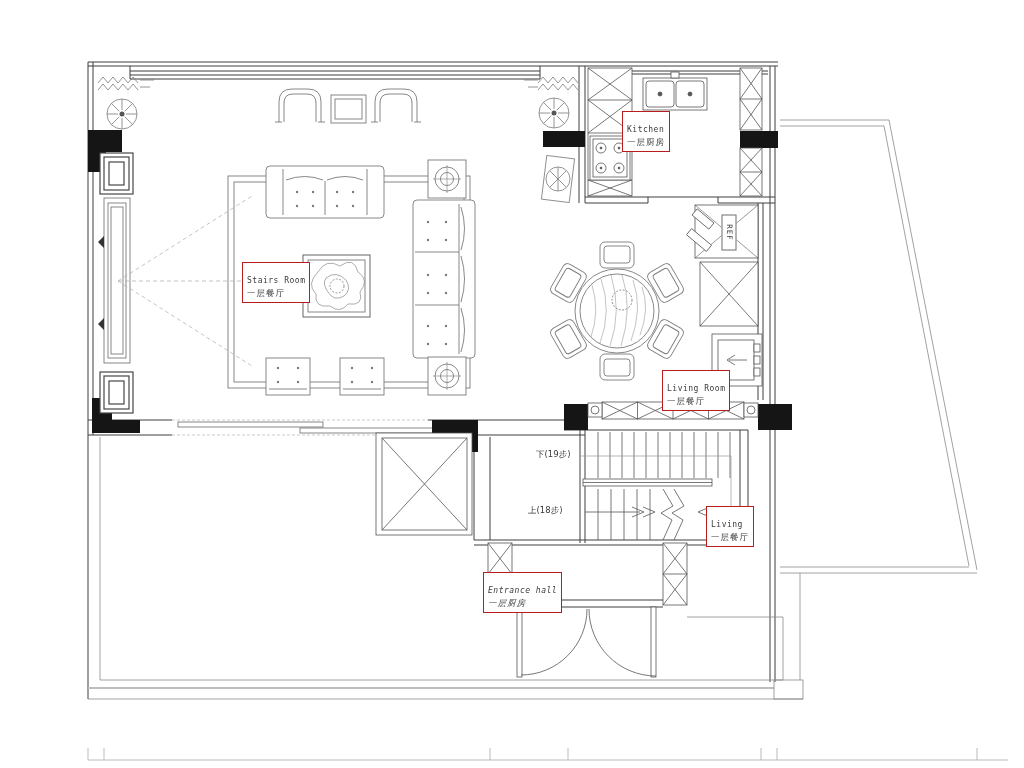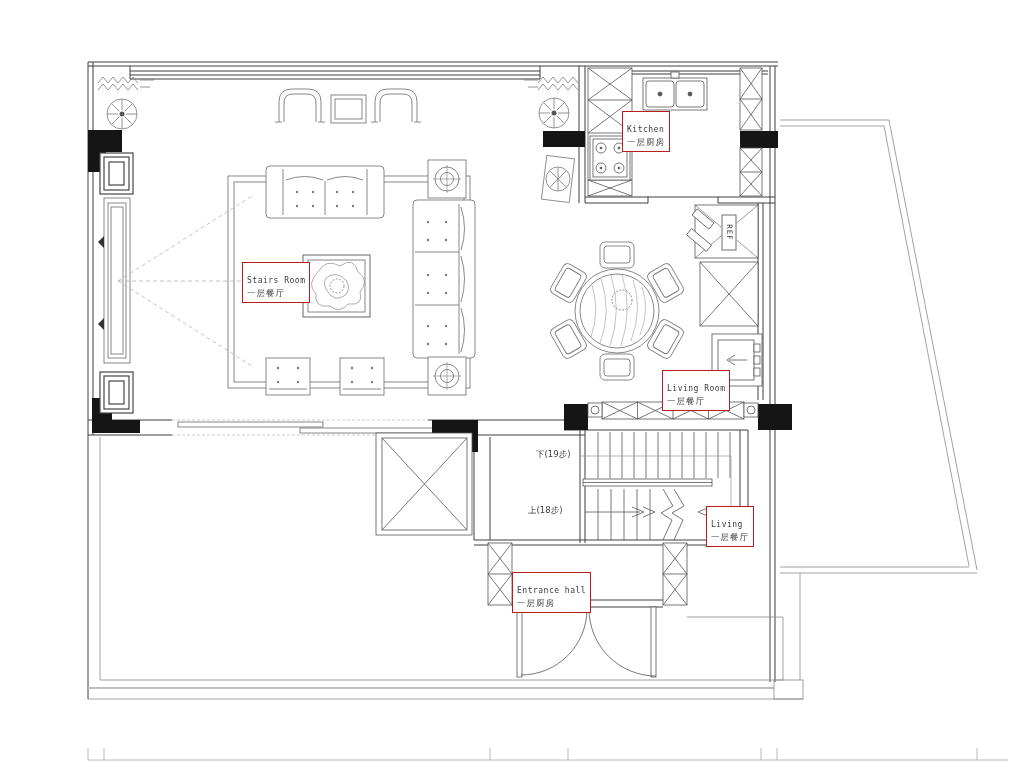--- a/index.html
+++ b/index.html
@@ -299,21 +299,21 @@
 <div class="roomlabel" style="left:662px;top:370px;">
   <div class="en">Living Room</div>
   <div class="zh">一层餐厅</div>
 </div>
 
 <div class="roomlabel" style="left:706px;top:506px;">
   <div class="en">Living</div>
   <div class="zh">一层餐厅</div>
 </div>
 
-<div class="roomlabel" style="left:512px;top:572px;">
+<div class="roomlabel" style="left:483px;top:572px;font-style:italic;">
   <div class="en">Entrance hall</div>
   <div class="zh">一层厨房</div>
 </div>
 
 <div class="anno" style="left:536px;top:449px;">下(19步)</div>
 <div class="anno" style="left:528px;top:505px;">上(18步)</div>
 
 <div class="reflabel">REF</div>
 
 </div>

